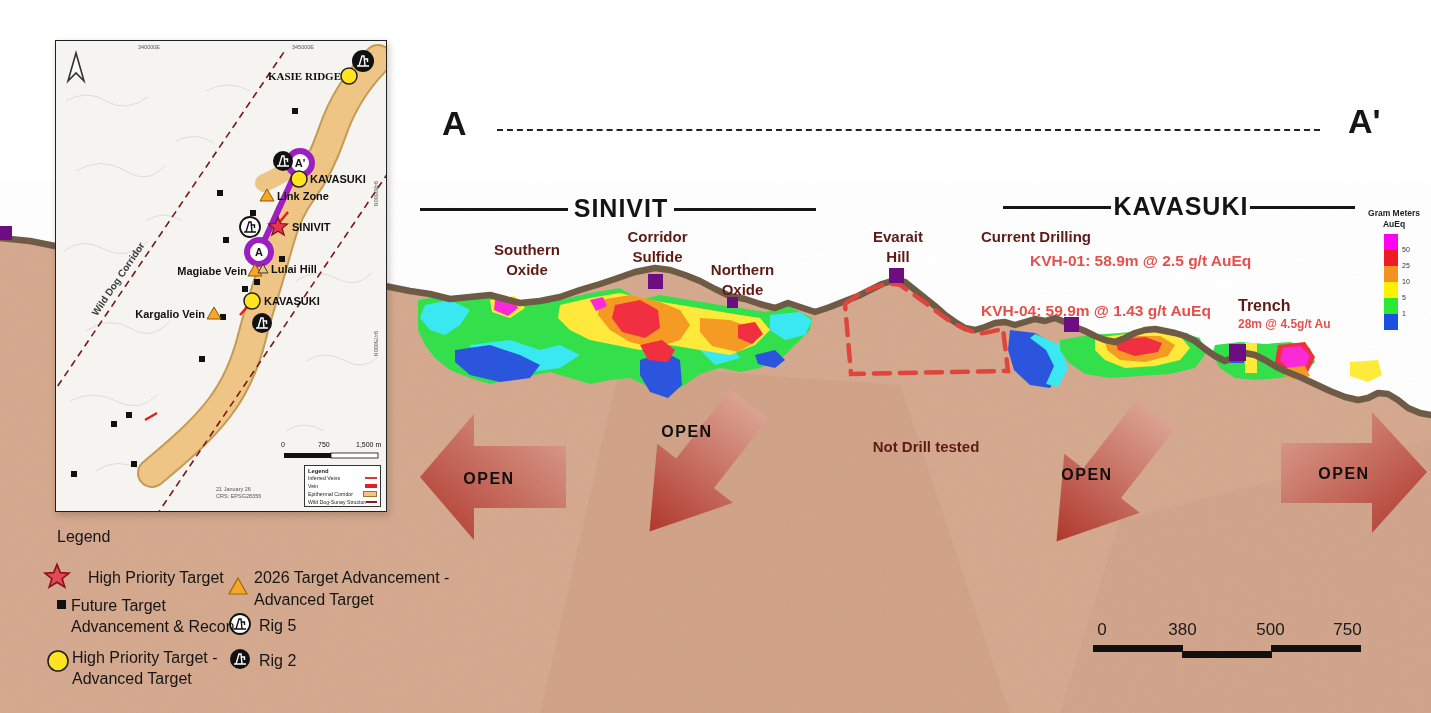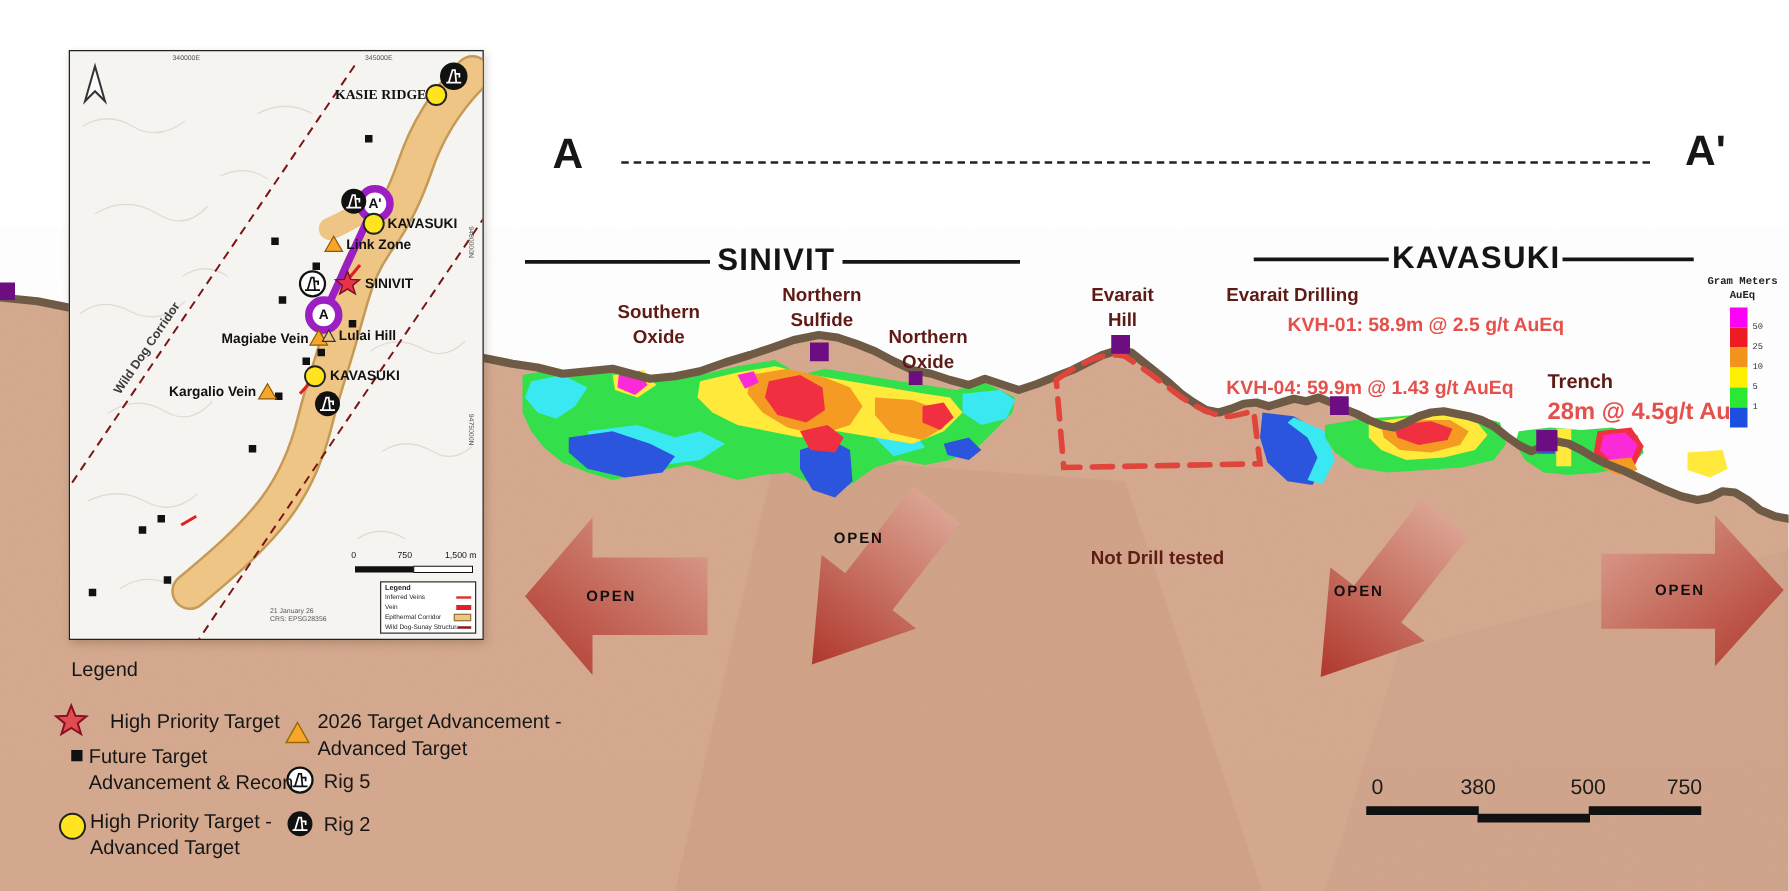--- a/index.html
+++ b/index.html
@@ -7,23 +7,23 @@
          font-family:"Liberation Sans",sans-serif;}
   svg{display:block;}
   .abs{position:absolute;}
   .lbl{position:absolute;font-family:"Liberation Sans",sans-serif;}
   .maroon{color:#5e1b15;font-weight:bold;font-size:15px;line-height:1.32;text-align:center;}
   .redtxt{color:#e4504b;font-weight:bold;font-size:15.5px;line-height:1.62;text-align:left;}
   .endpt{color:#161616;font-weight:800;font-size:34px;}
   .zonehead{color:#141414;font-weight:800;font-size:25px;letter-spacing:1px;text-align:center;}
   .zrule{position:absolute;height:3px;background:#161616;}
   .dashline{position:absolute;border-top:2.5px dashed #222;}
-  .open{color:#101010;font-weight:bold;font-size:12px;letter-spacing:1.5px;text-align:center;width:70px;}
+  .open{color:#101010;font-weight:bold;font-size:16px;letter-spacing:1.5px;text-align:center;width:70px;}
   
-  .cbar{position:absolute;left:1362px;top:220px;width:64px;font-family:Liberation Mono, monospace;}
+  .cbar{position:absolute;left:1362px;top:208px;width:64px;}
   .cbar .t{font-size:8.5px;font-weight:bold;color:#222;text-align:center;line-height:1.3;}
   .cbar .bar{position:relative;margin:4px 0 0 22px;width:14px;}
   .cb-tick{position:absolute;left:18px;font-size:7px;color:#333;}
   
   .sbnum{position:absolute;top:620px;font-size:17px;color:#1a1a1a;text-align:center;}
   .sbar{position:absolute;left:1093px;top:645px;width:267px;height:14px;}
   .sbar div{position:absolute;background:#111;height:7px;width:90px;}
   
   .mleg{position:absolute;color:#161616;}
   
@@ -134,31 +134,31 @@
 
   <div class="zrule" style="left:420px;top:208px;width:148px;"></div>
   <div class="lbl zonehead" style="left:560px;top:194px;width:122px;">SINIVIT</div>
   <div class="zrule" style="left:674px;top:208px;width:142px;"></div>
 
   <div class="zrule" style="left:1003px;top:206px;width:108px;"></div>
   <div class="lbl zonehead" style="left:1101px;top:192px;width:160px;">KAVASUKI</div>
   <div class="zrule" style="left:1250px;top:206px;width:105px;"></div>
 
   <div class="lbl maroon" style="left:482px;top:240px;width:90px;">Southern Oxide</div>
-  <div class="lbl maroon" style="left:610px;top:227px;width:95px;">Northern Sulfide</div>
+  <div class="lbl maroon" style="left:610px;top:227px;width:95px;">Corridor Sulfide</div>
   <div class="lbl maroon" style="left:695px;top:260px;width:95px;">Northern Oxide</div>
   <div class="lbl maroon" style="left:863px;top:227px;width:70px;">Evarait Hill</div>
   <div class="lbl maroon" style="left:826px;top:393px;width:200px;margin-top:44px;">Not Drill tested</div>
 
-  <div class="lbl maroon" style="left:981px;top:227px;text-align:left;">Evarait Drilling</div>
+  <div class="lbl maroon" style="left:981px;top:227px;text-align:left;">Current Drilling</div>
   <div class="lbl redtxt" style="left:1030px;top:248px;">KVH-01: 58.9m @ 2.5 g/t AuEq</div>
   <div class="lbl redtxt" style="left:981px;top:298px;">KVH-04: 59.9m @ 1.43 g/t AuEq</div>
 
   <div class="lbl maroon" style="left:1238px;top:295px;text-align:left;font-size:16px;">Trench</div>
-  <div class="lbl redtxt" style="left:1238px;top:315px;font-size:19px;">28m @ 4.5g/t Au</div>
+  <div class="lbl redtxt" style="left:1238px;top:315px;font-size:12px;">28m @ 4.5g/t Au</div>
 
   <div class="lbl open" style="left:454px;top:470px;">OPEN</div>
   <div class="lbl open" style="left:652px;top:423px;">OPEN</div>
   <div class="lbl open" style="left:1052px;top:466px;">OPEN</div>
   <div class="lbl open" style="left:1309px;top:465px;">OPEN</div>
 
   <div class="cbar">
     <div class="t">Gram Meters</div>
     <div class="t">AuEq</div>
     <div class="bar" id="cb-bar">

